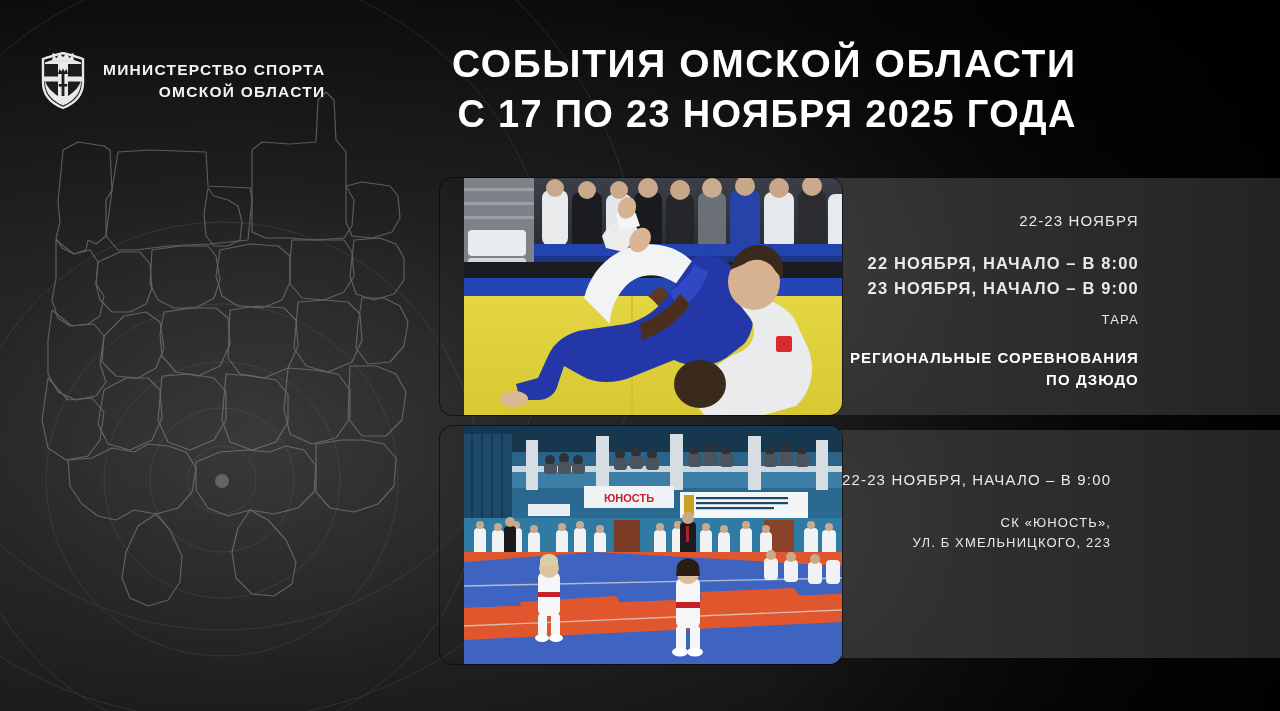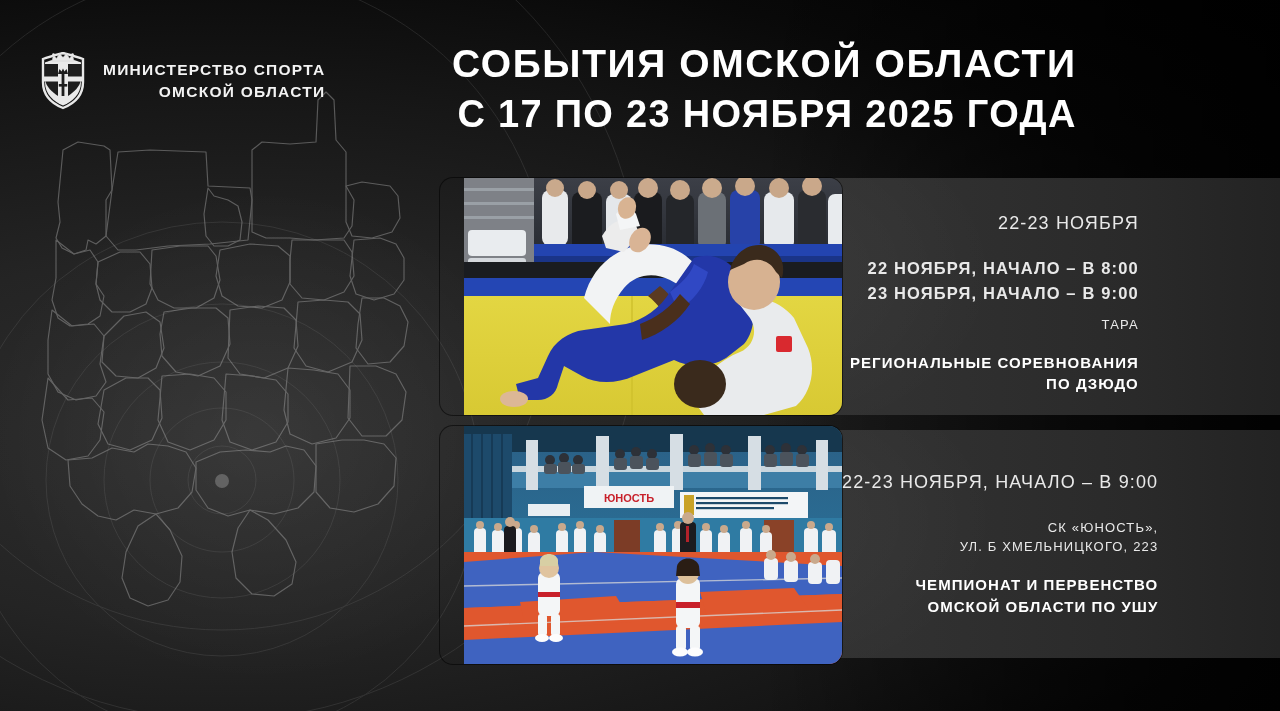--- a/index.html
+++ b/index.html
@@ -59,21 +59,21 @@
   }
   .photo{
     position:absolute;left:440px;top:0;width:378px;height:100%;
     border-radius:13px;overflow:hidden;z-index:3;
     box-shadow:0 0 0 1px rgba(0,0,0,.55);
     padding-left:24px;
   }
   .photo svg{display:block;width:100%;height:100%;}
   .info{position:absolute;left:842px;z-index:4;}
   .info .dates{
-    color:#e9e9e9;font-size:18px;font-weight:400;letter-spacing:1.15px;
+    color:#e9e9e9;font-size:15px;font-weight:400;letter-spacing:1.15px;
     line-height:1.48;text-transform:uppercase;white-space:pre-line;
   }
   .info .times{
     color:#e9e9e9;font-size:16.5px;font-weight:700;letter-spacing:1.15px;
     line-height:1.52;text-transform:uppercase;white-space:pre-line;margin-top:19px;
   }
   .info .place{
     color:#e9e9e9;font-size:13px;font-weight:400;letter-spacing:1.15px;
     line-height:1.52;text-transform:uppercase;white-space:pre-line;margin-top:9px;
   }
@@ -504,18 +504,16 @@
           <circle cx="351" cy="133" r="5" fill="#c9a98c"></circle>
           <rect x="362" y="134" width="14" height="24" rx="4" fill="#f0f2f4"></rect>
         </g>
       </svg>
     </div>
 
     <div class="info">
       <div class="dates">22-23 НОЯБРЯ, НАЧАЛО – В 9:00</div>
       <div class="place" style="margin-top:22px">СК «ЮНОСТЬ»,
 УЛ. Б ХМЕЛЬНИЦКОГО, 223</div>
-      <div class="ttl">ЧЕМПИОНАТ И ПЕРВЕНСТВО
-ОМСКОЙ ОБЛАСТИ ПО УШУ</div>
     </div>
   </div>
 
 </div>
 
 </body></html>

